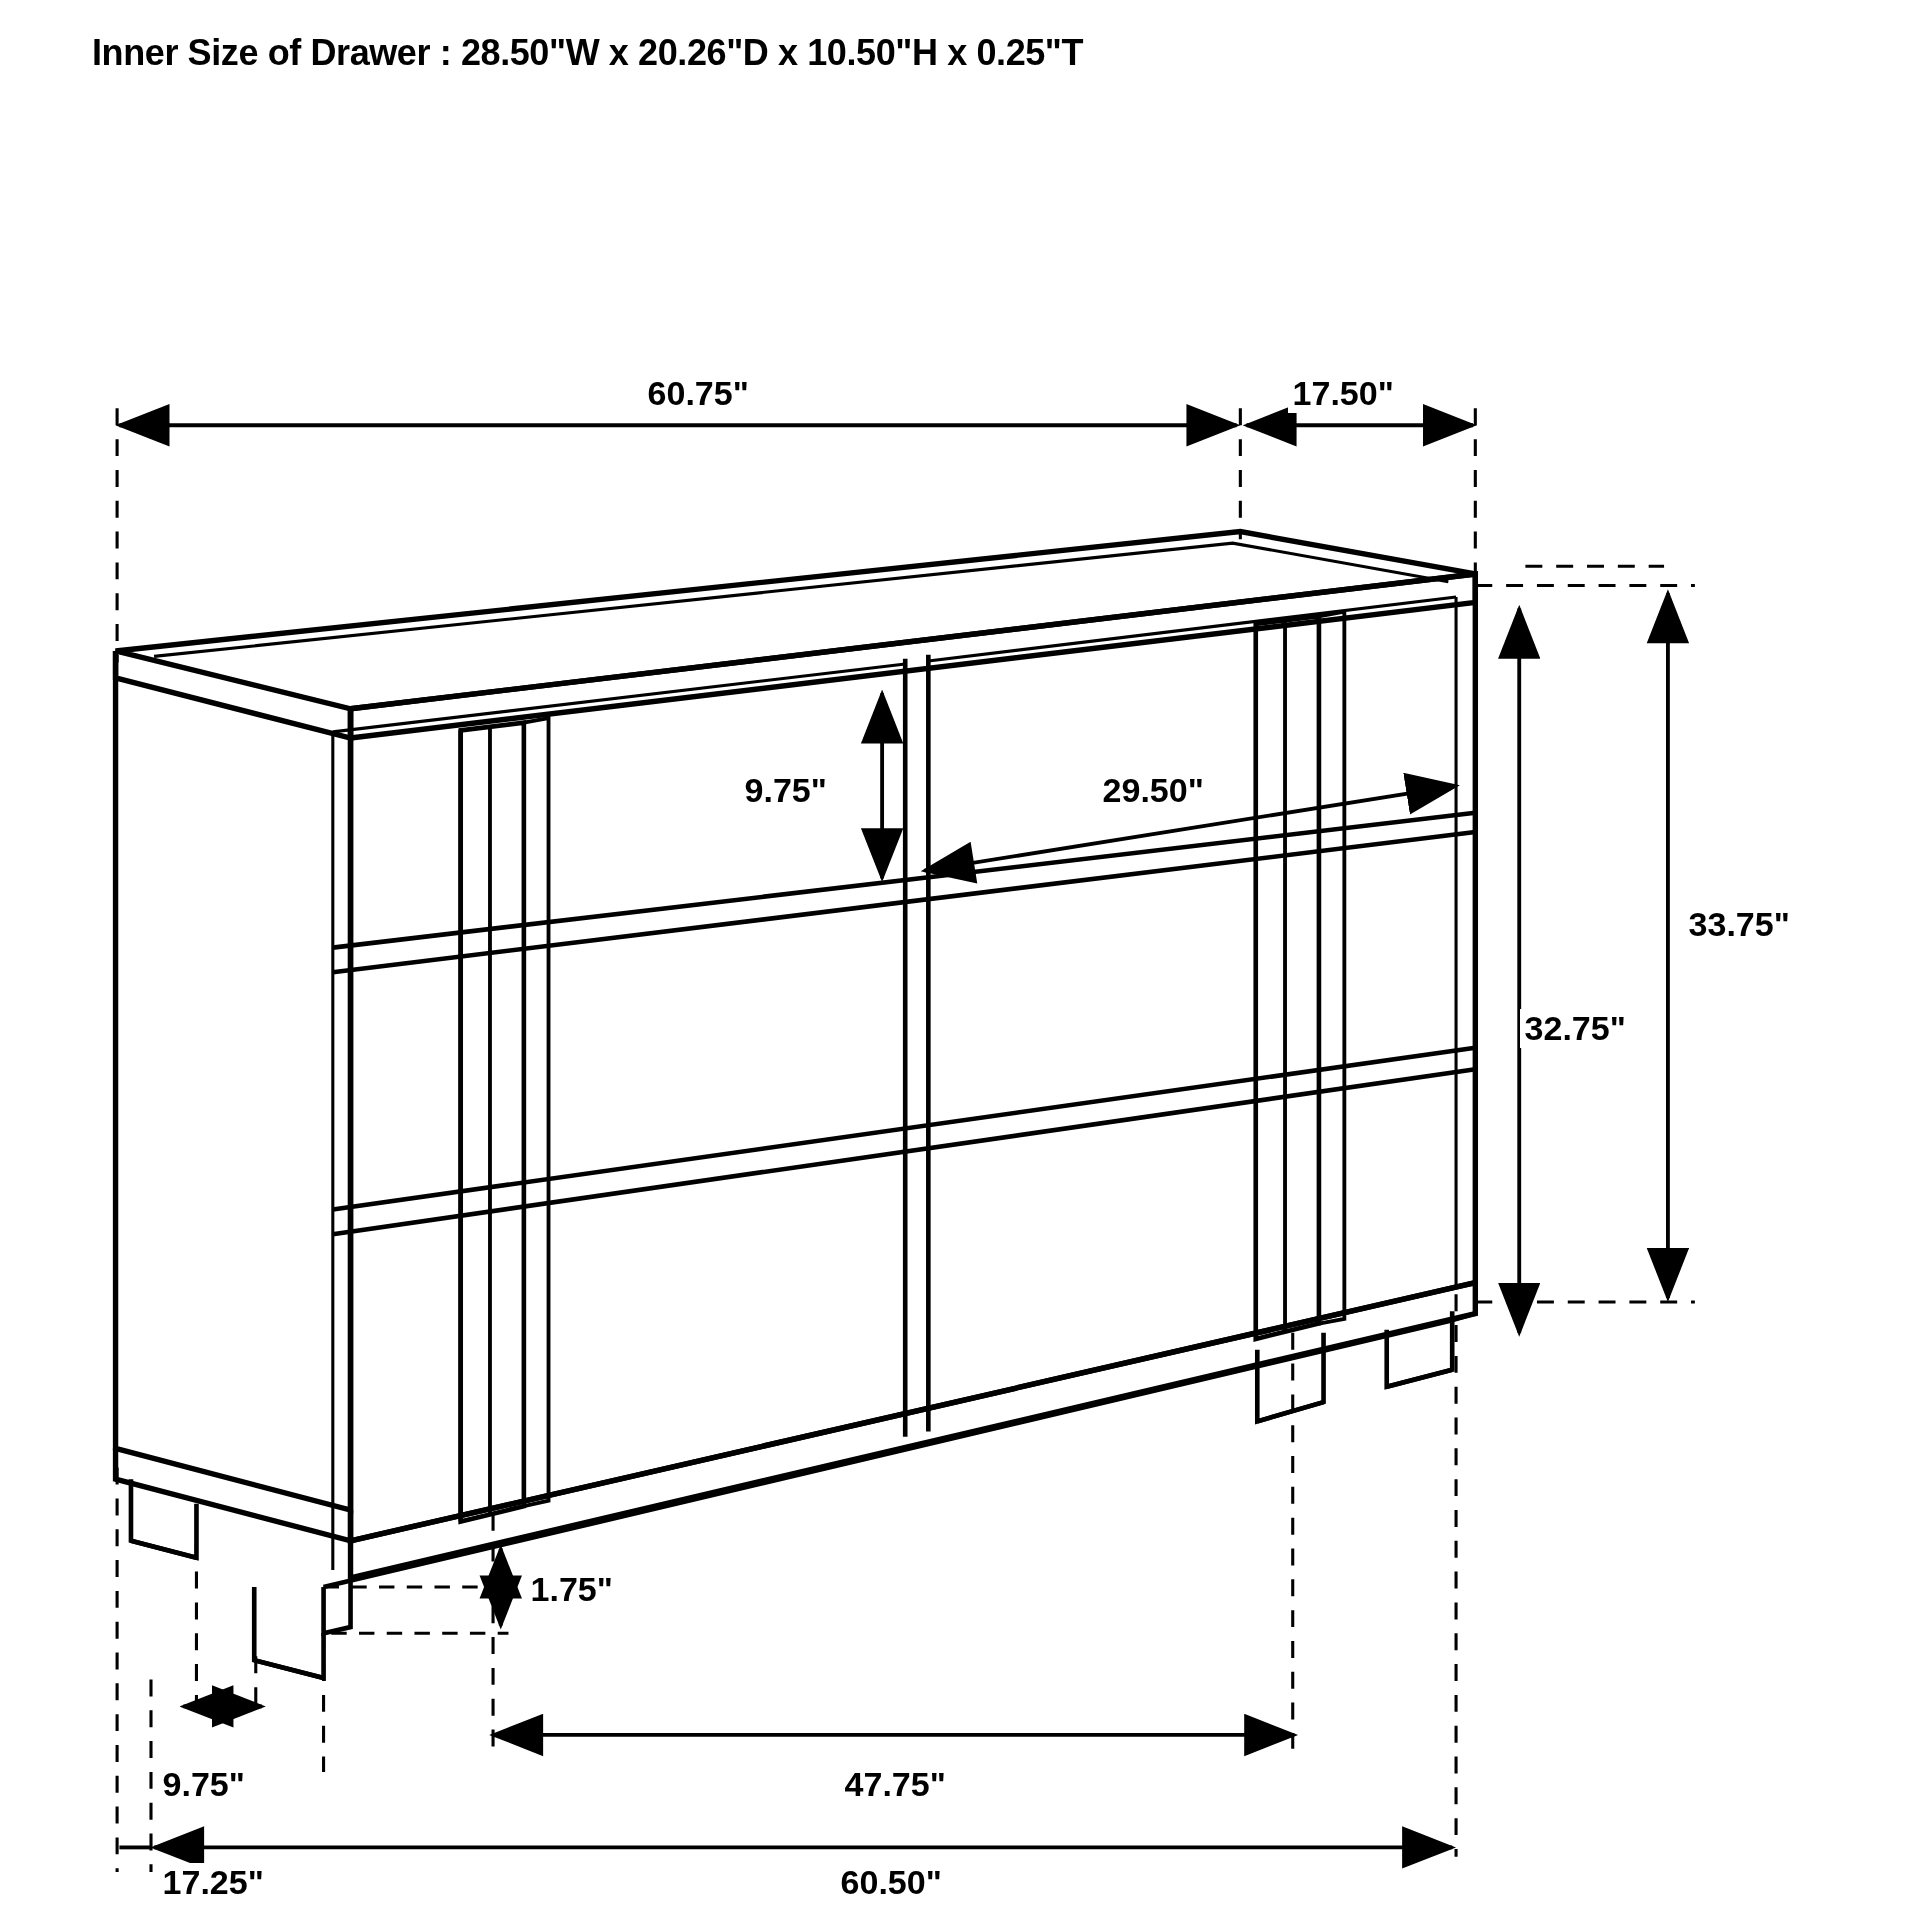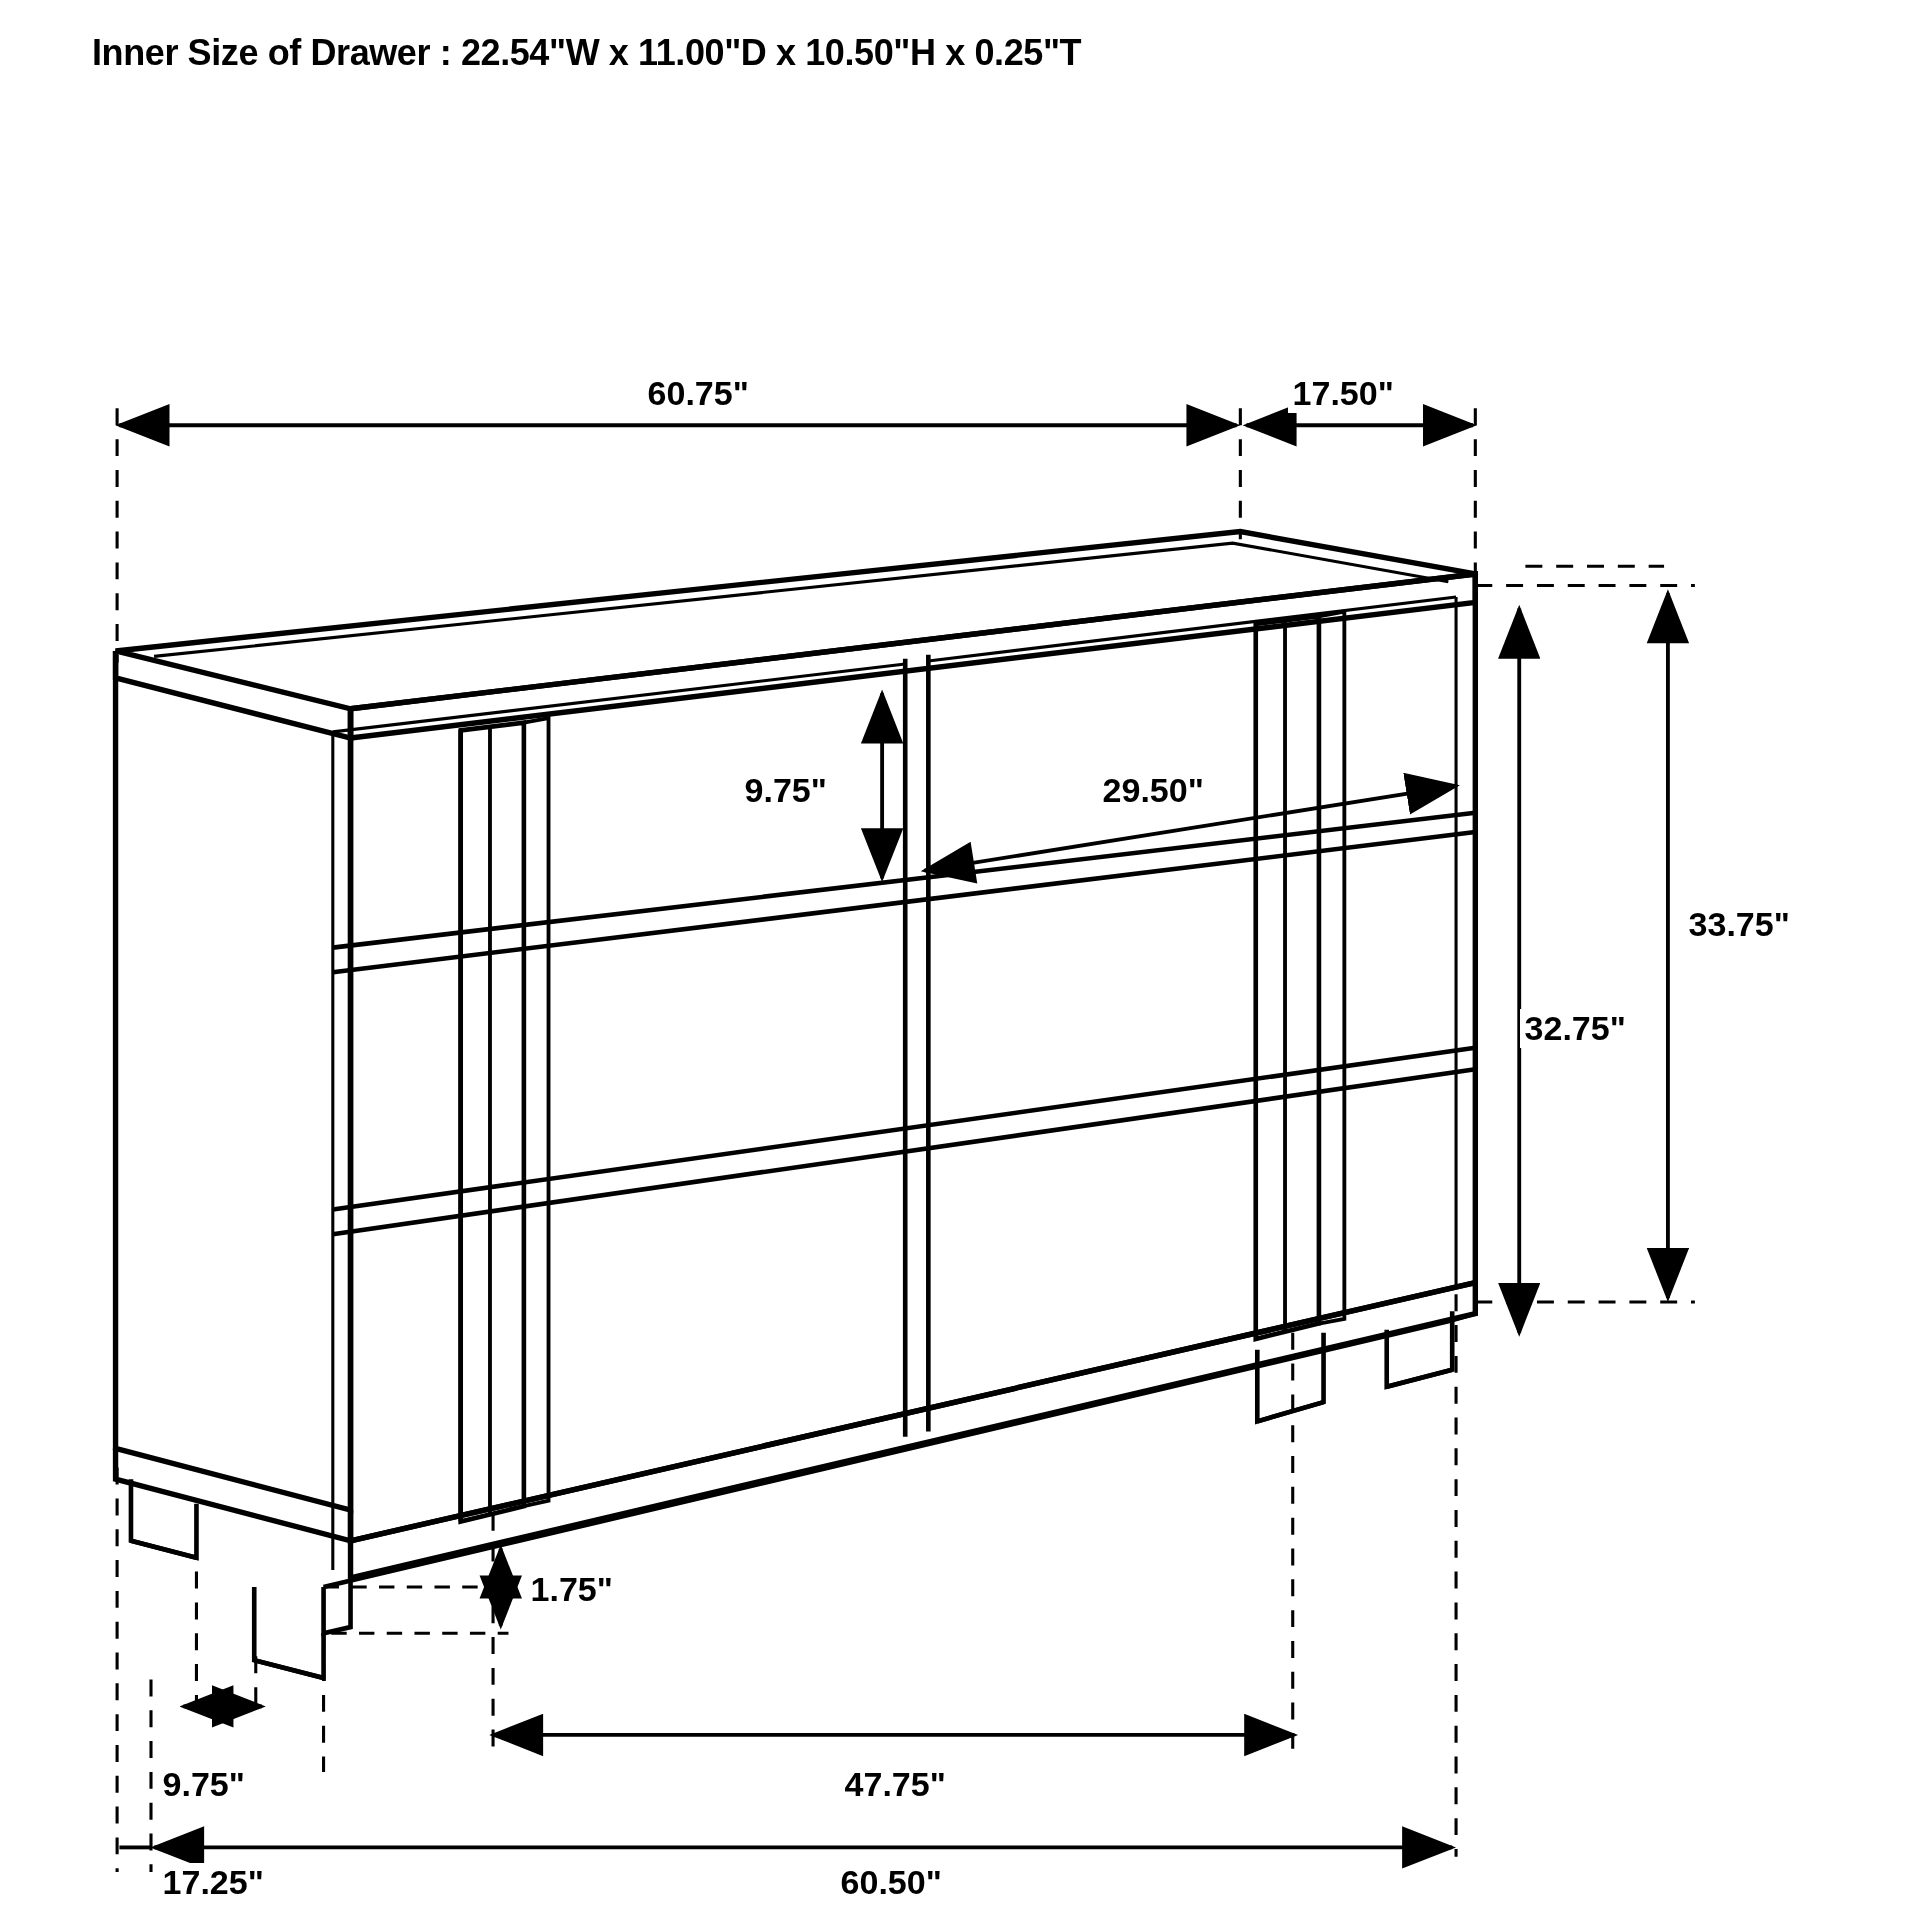--- a/index.html
+++ b/index.html
@@ -45,21 +45,21 @@
     top: 0;
     width: 1926px;
     height: 1926px;
   }
 </style>
 </head>
 <body>
 
 <div id="diagram-root">
 
-  <div class="title">Inner Size of Drawer : 22.54"W x 11.00"D x 10.50"H x 0.25"T</div>
+  <div class="title">Inner Size of Drawer : 28.50"W x 20.26"D x 10.50"H x 0.25"T</div>
 
   <svg class="drawing" viewBox="0 0 2500 2500">
     <defs>
       <marker id="arrHead" markerWidth="16" markerHeight="16" refX="13" refY="5.5" orient="auto" markerUnits="strokeWidth">
         <path d="M0,0 L14,5.5 L0,11 z" fill="#000"></path>
       </marker>
       <marker id="arrTail" markerWidth="16" markerHeight="16" refX="1" refY="5.5" orient="auto" markerUnits="strokeWidth">
         <path d="M14,0 L0,5.5 L14,11 z" fill="#000"></path>
       </marker>
     </defs>

